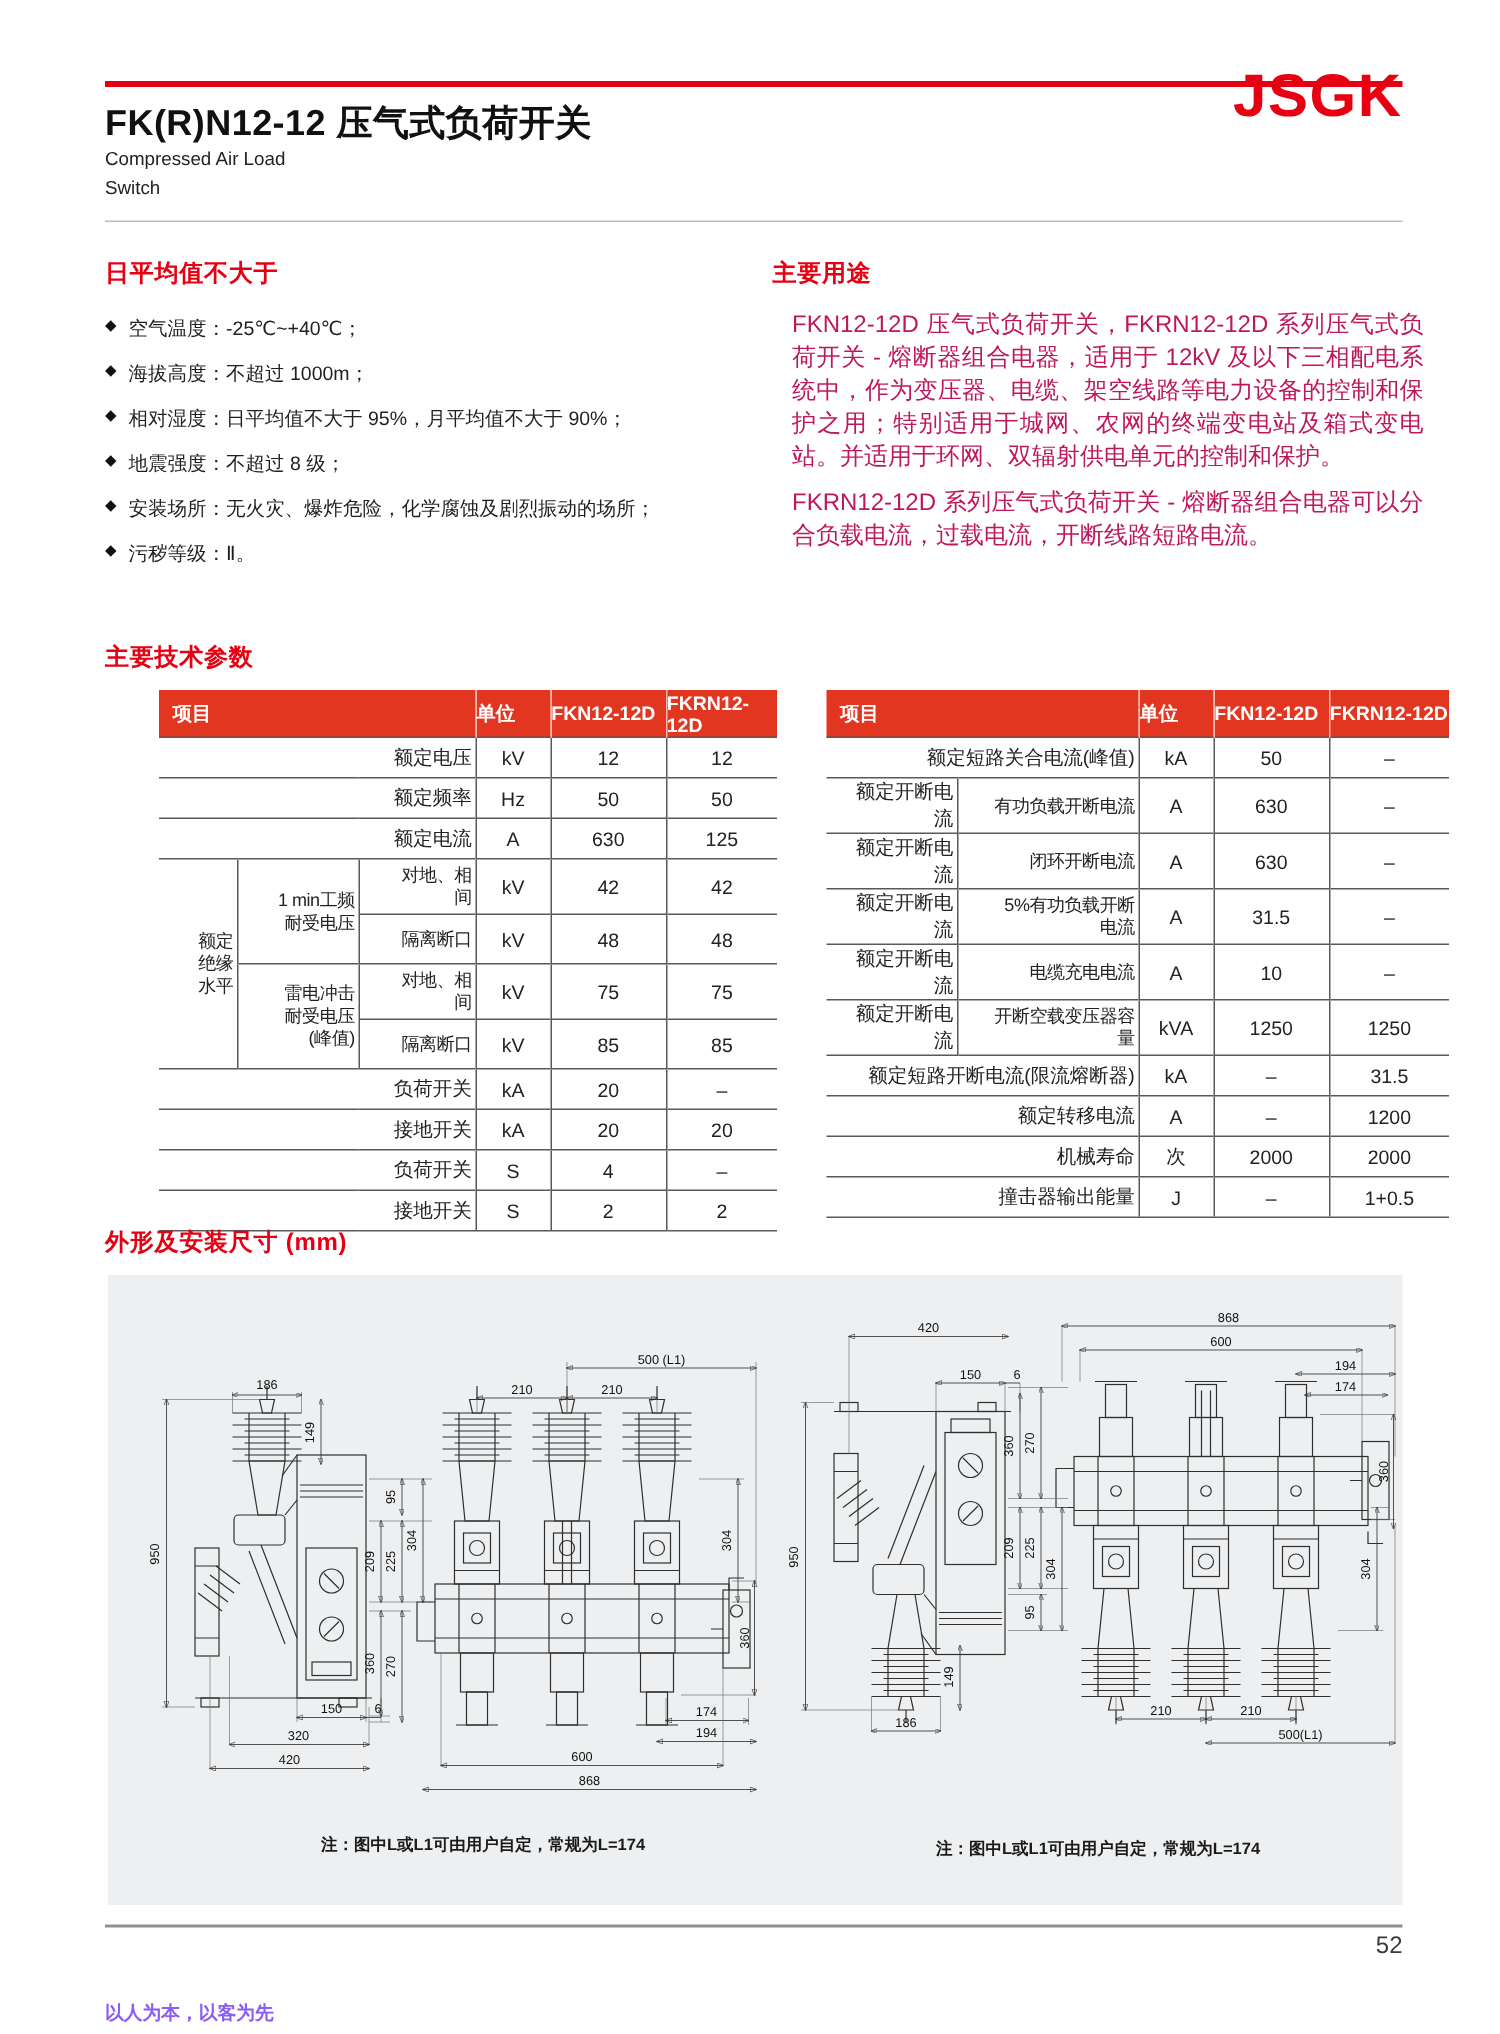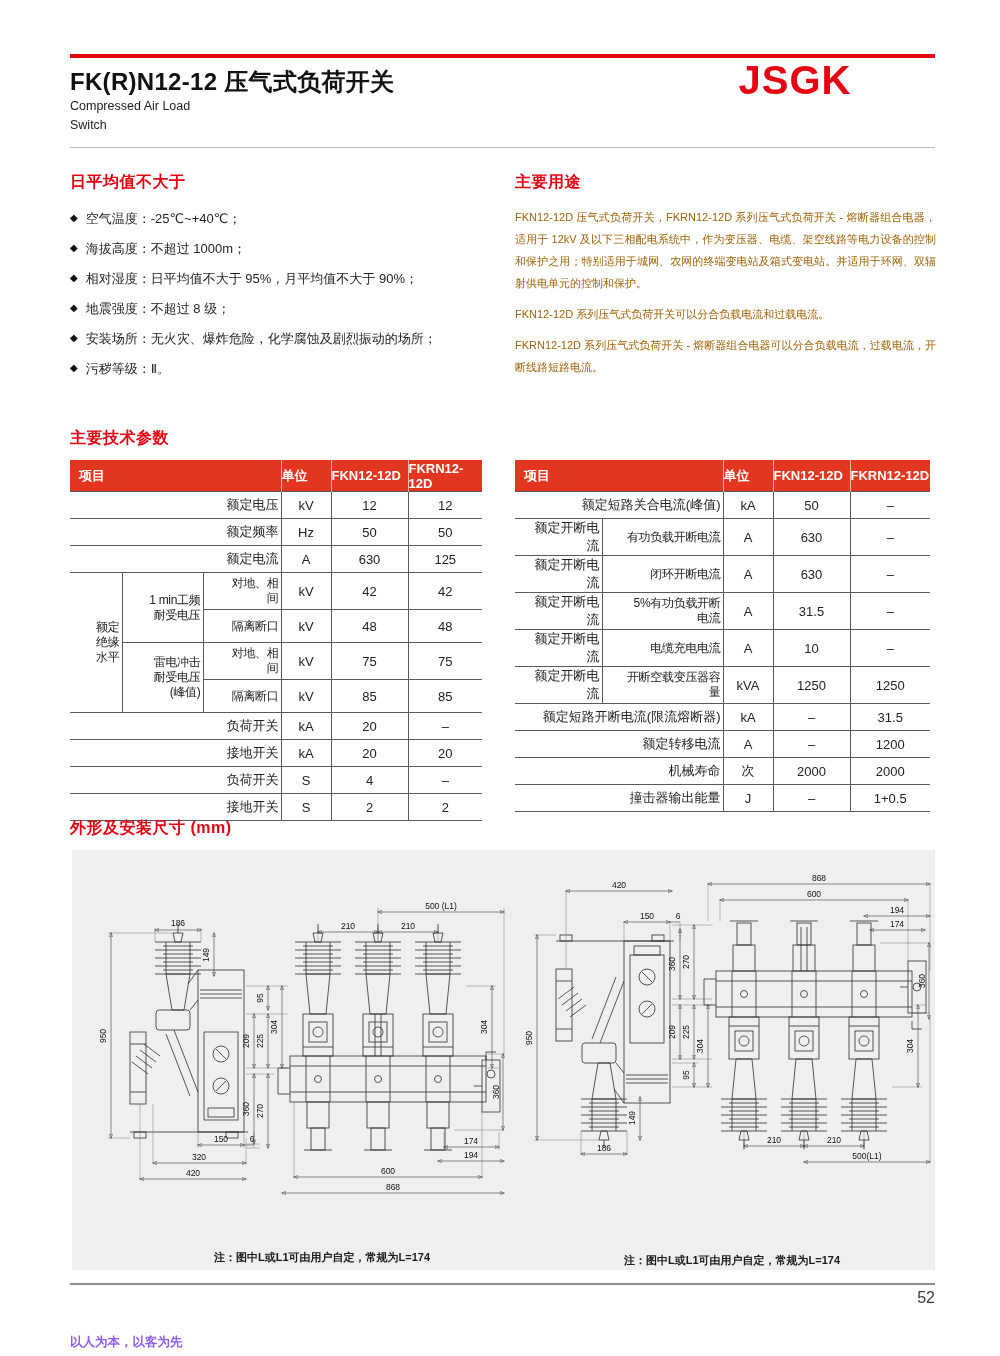--- a/index.html
+++ b/index.html
@@ -3,51 +3,51 @@
 <meta charset="utf-8">
 <style>
   html,body{margin:0;padding:0;background:#f2f2f2;}
   .page{position:relative;width:1000px;height:1356px;background:#fff;margin:0 auto;
         font-family:"Liberation Sans","DejaVu Sans",sans-serif;color:#1f1f1f;overflow:hidden;}
   .abs{position:absolute;}
   
   .rule-top{left:70px;top:54px;width:865px;height:4px;background:#e60012;}
   .doc-title{left:70px;top:66px;font-size:24px;font-weight:bold;color:#111;letter-spacing:.3px;}
   .doc-subtitle{left:70px;top:97px;width:128px;font-size:12.5px;line-height:1.5;color:#222;}
-  .logo{left:655px;top:60px;width:280px;text-align:center;}
+  .logo{left:655px;top:44px;width:280px;text-align:right;}
   .logo-en{font-size:40px;font-weight:bold;color:#e60012;line-height:1;letter-spacing:1px;}
   .logo-zh{font-size:22px;font-weight:bold;color:#101010;margin-top:4px;letter-spacing:2px;}
   .rule-header{left:70px;top:147px;width:865px;height:1px;background:#bdbdbd;}
   
   .sec-title{font-size:16px;font-weight:bold;color:#e60012;letter-spacing:.5px;}
   
   .env-list{left:70px;top:210px;width:420px;}
   .env-item{display:flex;align-items:flex-start;margin-bottom:12px;font-size:13px;color:#1f1f1f;}
   .bullet{font-size:10px;color:#111;margin-right:8px;padding-top:2px;}
   
-  .uses{left:515px;top:206px;width:421px;font-size:11px;line-height:22px;text-align:justify;color:#a16207;}
+  .uses{left:528px;top:206px;width:421px;font-size:16px;line-height:22px;text-align:justify;color:#be185d;}
   .uses p{margin:0 0 9px 0;}
   
-  .spec-table{border-collapse:collapse;table-layout:fixed;font-size:13px;color:#222;}
+  .spec-table{border-collapse:collapse;table-layout:fixed;font-size:13px;color:#222;margin-left:36px;}
   .spec-table th{background:#e23620;color:#fff;font-weight:bold;height:31px;text-align:left;padding:0;}
   .spec-table th.l{text-align:left;padding-left:9px;}
   .spec-table th.sep{border-left:1px solid rgba(255,255,255,.65);}
   .spec-table td{height:26px;text-align:center;border-top:1px solid #595959;padding:0 2px;}
   .spec-table tr.last td{border-bottom:1px solid #595959;}
   .spec-table td.l{text-align:right;padding-left:9px;}
   .spec-table td.bl{border-left:1px solid #595959;}
   .spec-table td.small{font-size:12px;letter-spacing:-.3px;line-height:1.25;padding:3px 2px 3px 23px;}
   
   .draw-box{left:72px;top:850px;width:863px;height:420px;background:#edeff1;}
   .draw{position:absolute;}
   .draw path,.draw rect,.draw circle,.draw line{stroke:#2f2f2f;fill:none;stroke-width:.8;}
   .draw .dim{stroke-width:.55;}
   .draw .ext{stroke:#707070;stroke-width:.45;}
   .draw text{font-family:"Liberation Sans","DejaVu Sans",sans-serif;font-size:8.5px;fill:#111;stroke:none;}
-  .draw-note{position:absolute;font-size:11px;font-weight:bold;color:#1a1a1a;margin-top:28px;}
+  .draw-note{position:absolute;font-size:11px;font-weight:bold;color:#1a1a1a;}
   
   .rule-footer{left:70px;top:1283px;width:865px;height:2px;background:#8f8f8f;}
   .slogan{left:70px;top:1302px;font-size:12.5px;font-weight:bold;color:#8b5cf6;margin-top:32px;}
   .pagenum{left:835px;top:1289px;width:100px;text-align:right;font-size:16px;color:#3a3a3a;}
 </style>
 </head>
 <body>
 
 <div class="page">
 
@@ -83,21 +83,20 @@
       </div>
     <div class="env-item">
         <span class="bullet">◆</span>
         <span>污秽等级：Ⅱ。</span>
       </div>
   </div>
 
   <div class="abs sec-title" style="left:515px;top:172px">主要用途</div>
   <div class="abs uses">
     <p>FKN12-12D 压气式负荷开关，FKRN12-12D 系列压气式负荷开关 - 熔断器组合电器，适用于 12kV 及以下三相配电系统中，作为变压器、电缆、架空线路等电力设备的控制和保护之用；特别适用于城网、农网的终端变电站及箱式变电站。并适用于环网、双辐射供电单元的控制和保护。</p>
-    <p>FKN12-12D 系列压气式负荷开关可以分合负载电流和过载电流。</p>
     <p>FKRN12-12D 系列压气式负荷开关 - 熔断器组合电器可以分合负载电流，过载电流，开断线路短路电流。</p>
   </div>
 
   <div class="abs sec-title" style="left:70px;top:428px">主要技术参数</div>
 
   <table class="spec-table abs" style="left:70px;top:460px;width:412px">
     <colgroup>
         <col style="width:52px">
         <col style="width:81px">
         <col style="width:78px">

